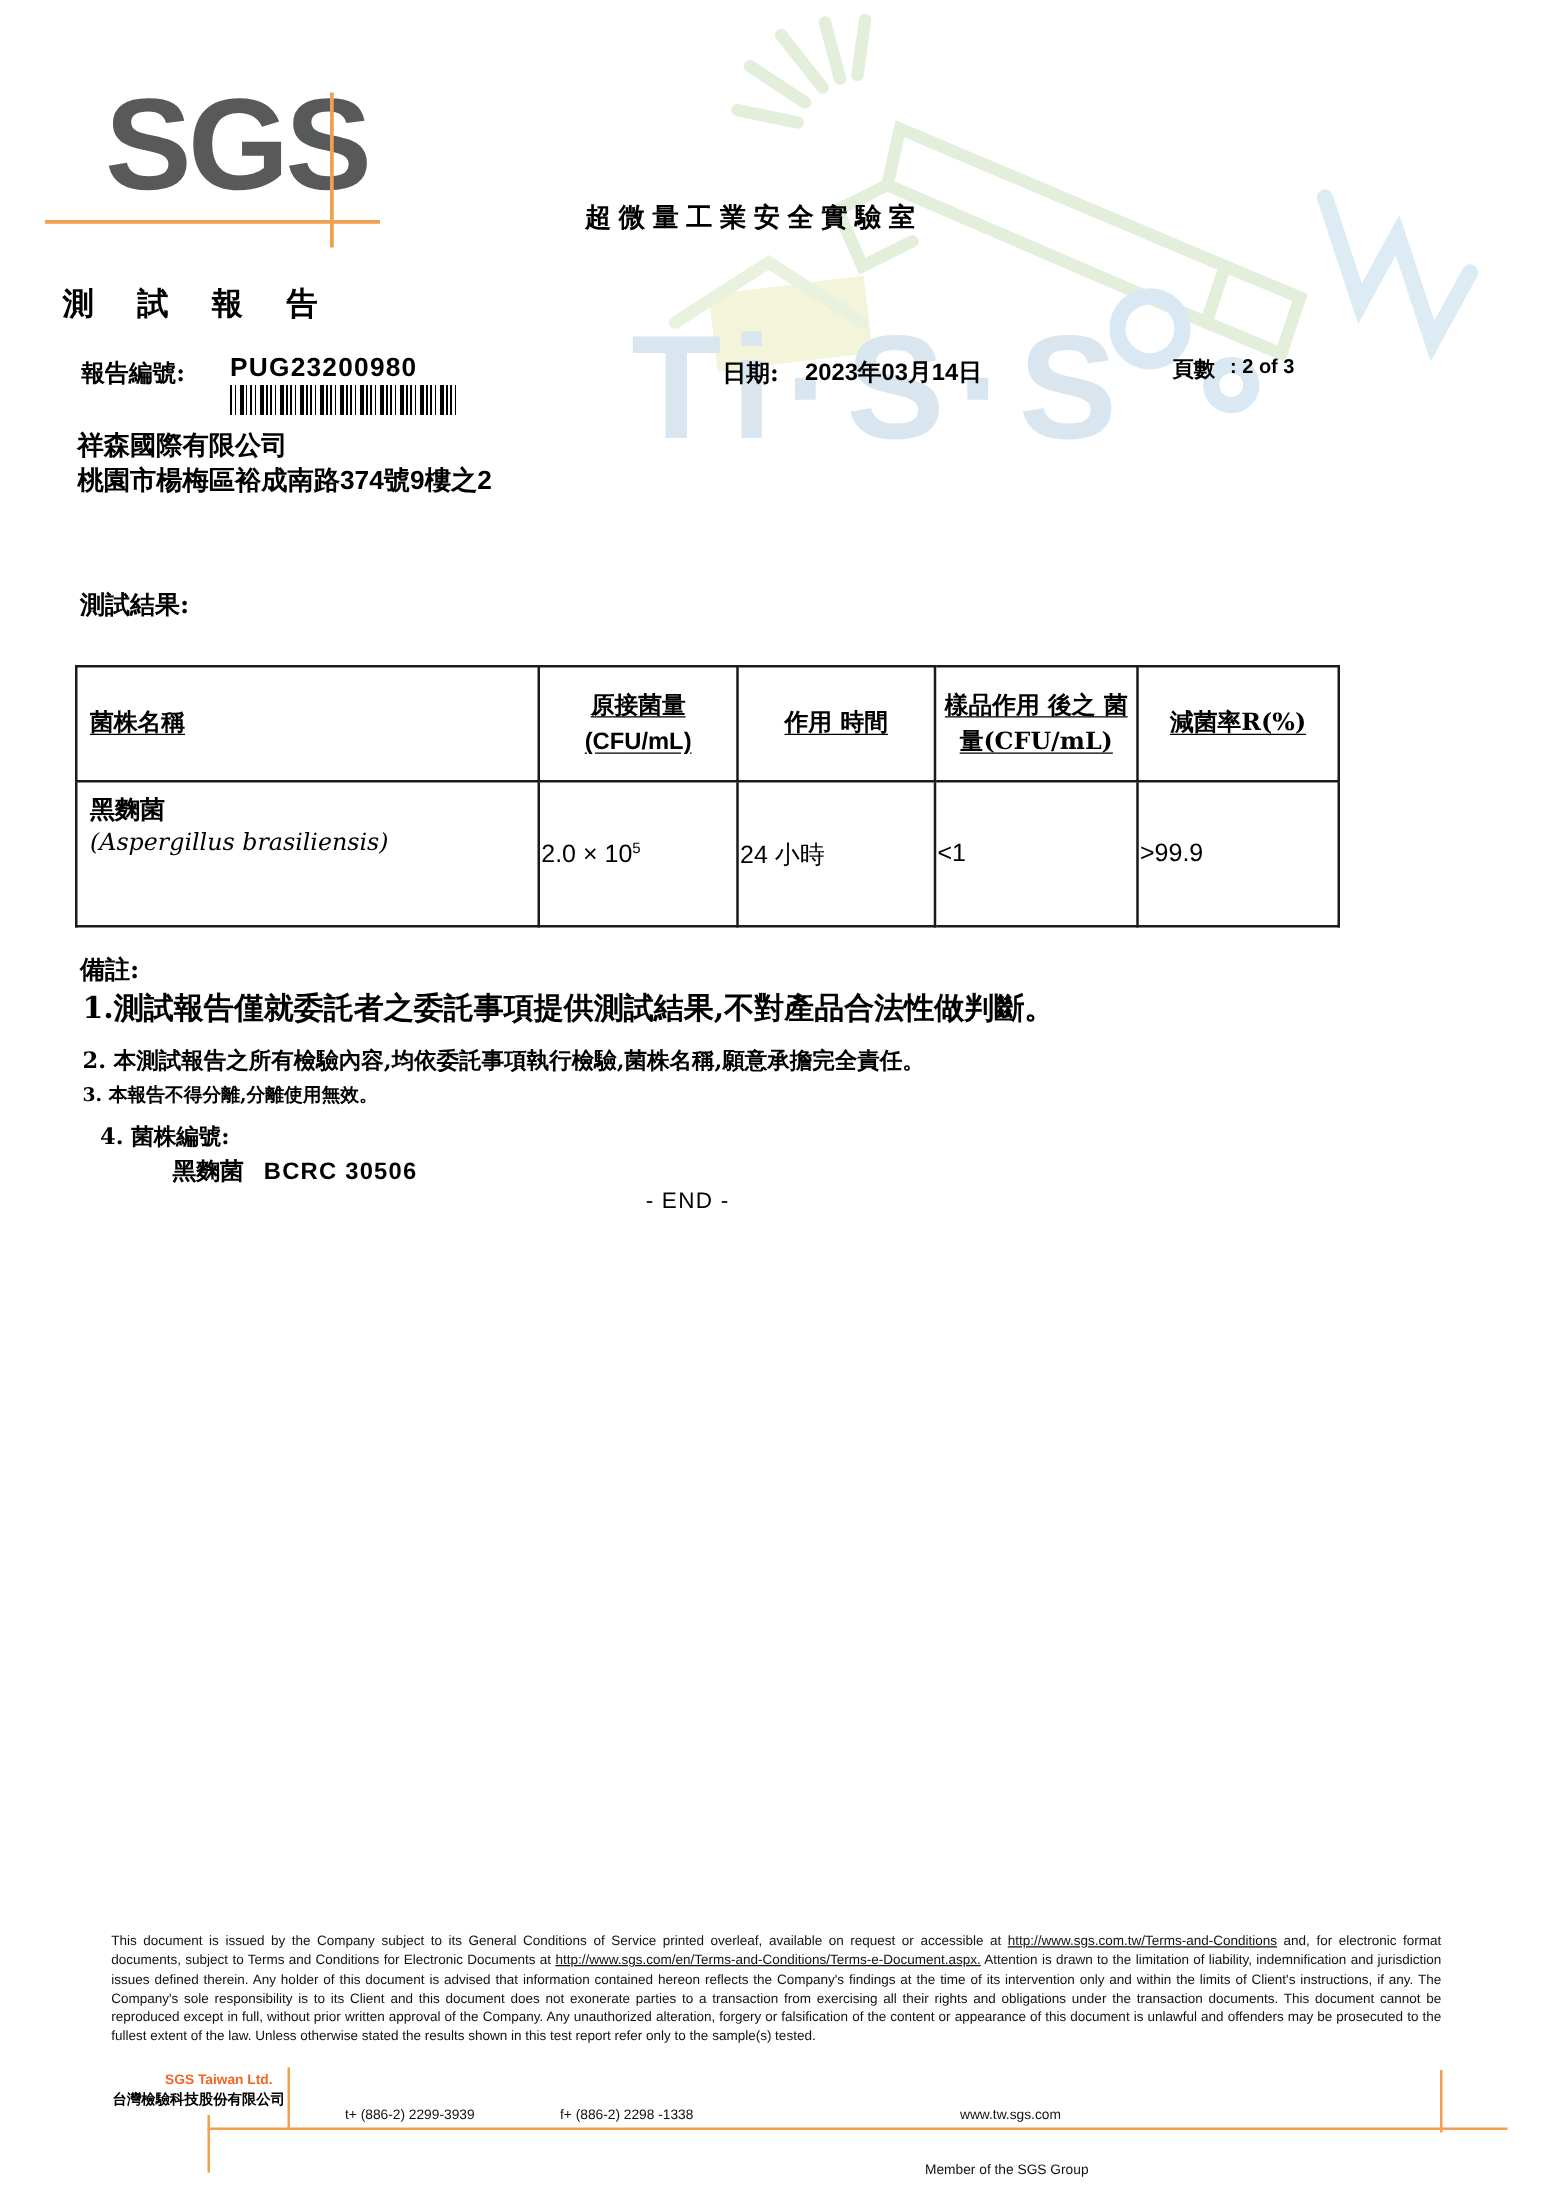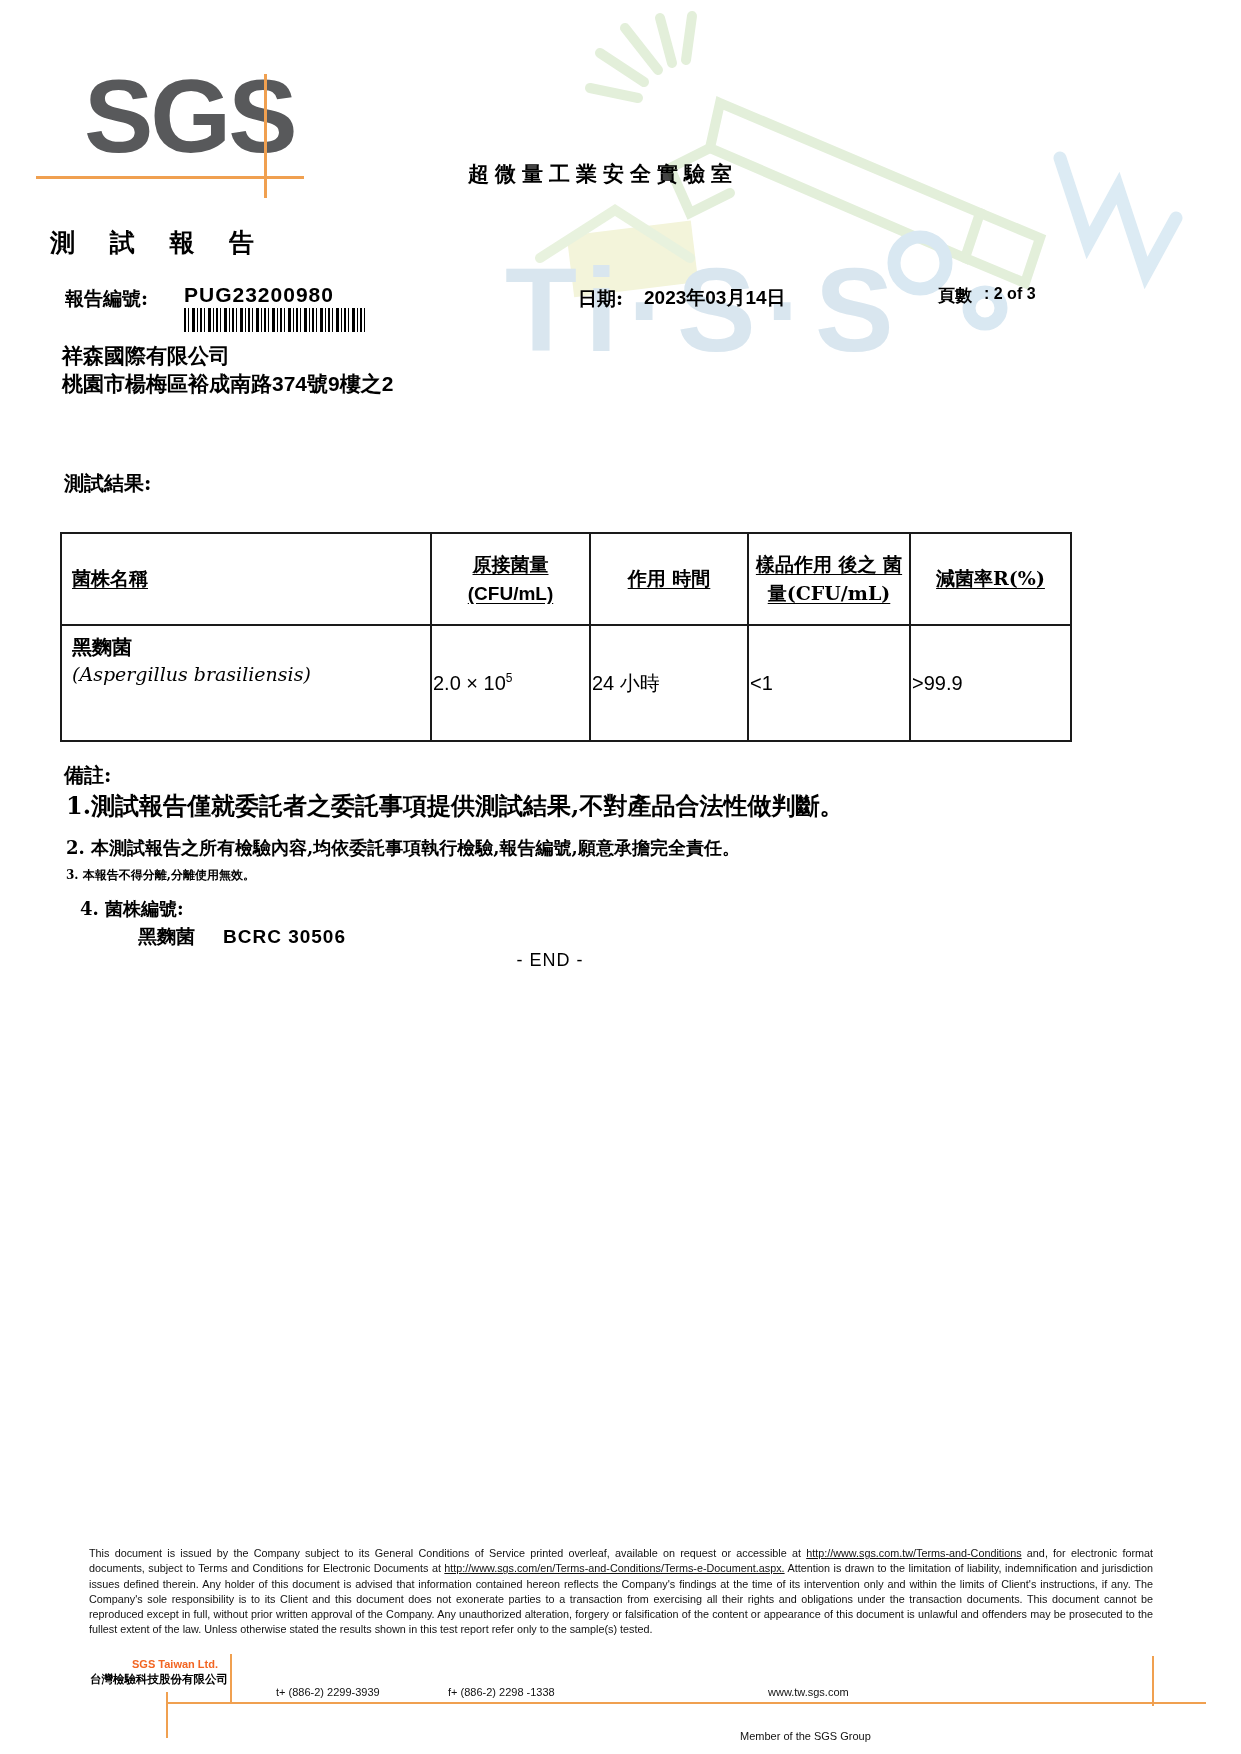--- a/index.html
+++ b/index.html
@@ -48,24 +48,24 @@
   .drow td{height:98px;text-align:left;vertical-align:middle;font-size:20px;}
   .drow .c1{text-align:left;vertical-align:top;padding:8px 10px;}
   .strain-zh{font-weight:bold;font-size:20px;}
   .strain-la{font-family:"DejaVu Serif",serif;font-style:italic;font-size:19px;margin-top:2px;}
   sup{font-size:12px;}
 
   .notes-lbl{left:64px;top:762px;font-size:20px;font-weight:bold;}
   .note{font-family:"DejaVu Serif",serif;font-weight:600;color:#000;}
   .note1{left:66px;top:790px;font-size:24px;font-weight:600;}
   .note2{left:66px;top:836px;font-size:18px;}
-  .note3{left:66px;top:867px;font-size:12px;}
+  .note3{left:66px;top:867px;font-size:15px;}
   .note4{left:66px;top:897px;font-size:18px;margin-left:14px;}
   .note4b{left:138px;top:924px;font-size:19px;}
-  .note4b .code{font-family:"Liberation Sans",sans-serif;font-weight:bold;margin-left:28px;letter-spacing:1px;}
+  .note4b .code{font-family:"Liberation Sans",sans-serif;font-weight:bold;margin-left:16px;letter-spacing:1px;}
   .end-mark{left:60px;top:950px;width:980px;text-align:center;font-size:18px;letter-spacing:1px;}
 
   .legal{left:89px;top:1546px;width:1064px;font-size:10.8px;line-height:15.3px;text-align:justify;color:#111;}
   .legal .link{text-decoration:underline;}
 
   .co-en{left:90px;top:1658px;width:128px;text-align:right;color:#F26522;font-weight:bold;font-size:11px;}
   .co-zh{left:90px;top:1672px;font-size:11.5px;font-weight:bold;font-family:"DejaVu Serif",serif;}
   .co-addr{left:240px;top:1659px;width:930px;font-size:11px;color:#111;}
   .co-tel{left:240px;top:1686px;font-size:11px;color:#111;padding-left:36px;}
   .co-fax{left:448px;top:1686px;font-size:11px;color:#111;}
@@ -148,21 +148,21 @@
       <td class="c5">&gt;99.9</td>
     </tr>
   </tbody>
     </table>
 
   <div class="abs notes-lbl serif">備註:</div>
   <div class="abs note note1">
     <span>1.</span><span>測試報告僅就委託者之委託事項提供測試結果,不對產品合法性做判斷。</span>
   </div>
   <div class="abs note note2">
-    <span>2.</span> <span>本測試報告之所有檢驗內容,均依委託事項執行檢驗,報告編號,願意承擔完全責任。</span>
+    <span>2.</span> <span>本測試報告之所有檢驗內容,均依委託事項執行檢驗,菌株名稱,願意承擔完全責任。</span>
   </div>
   <div class="abs note note3">
     <span>3.</span> <span>本報告不得分離,分離使用無效。</span>
   </div>
   <div class="abs note note4">
     <span>4.</span> <span>菌株編號:</span>
   </div>
   <div class="abs note note4b">
     <span>黑麴菌</span><span class="code">BCRC 30506</span>
   </div>

